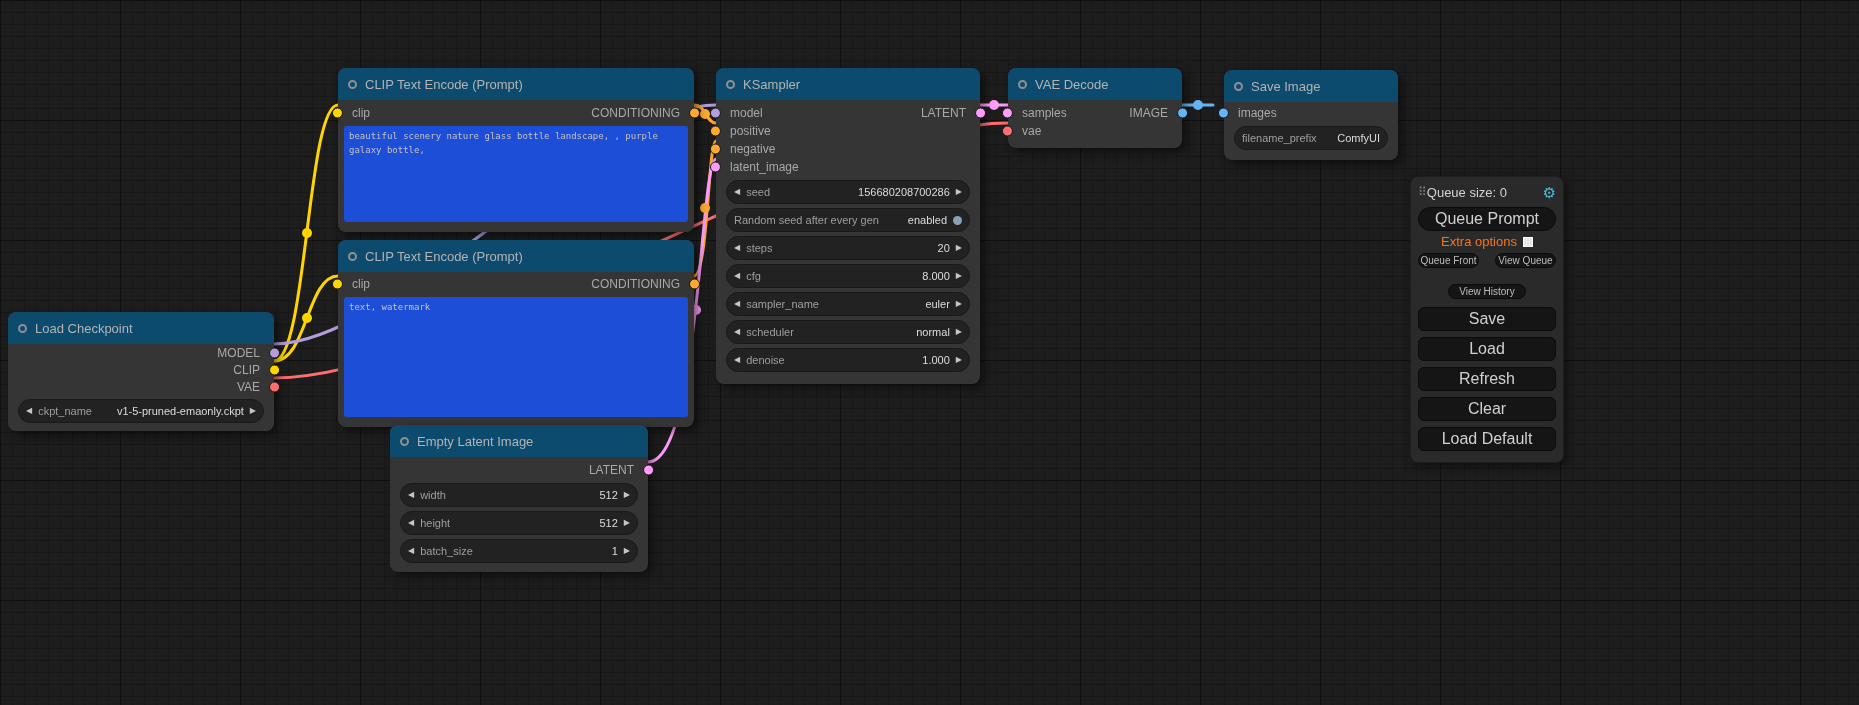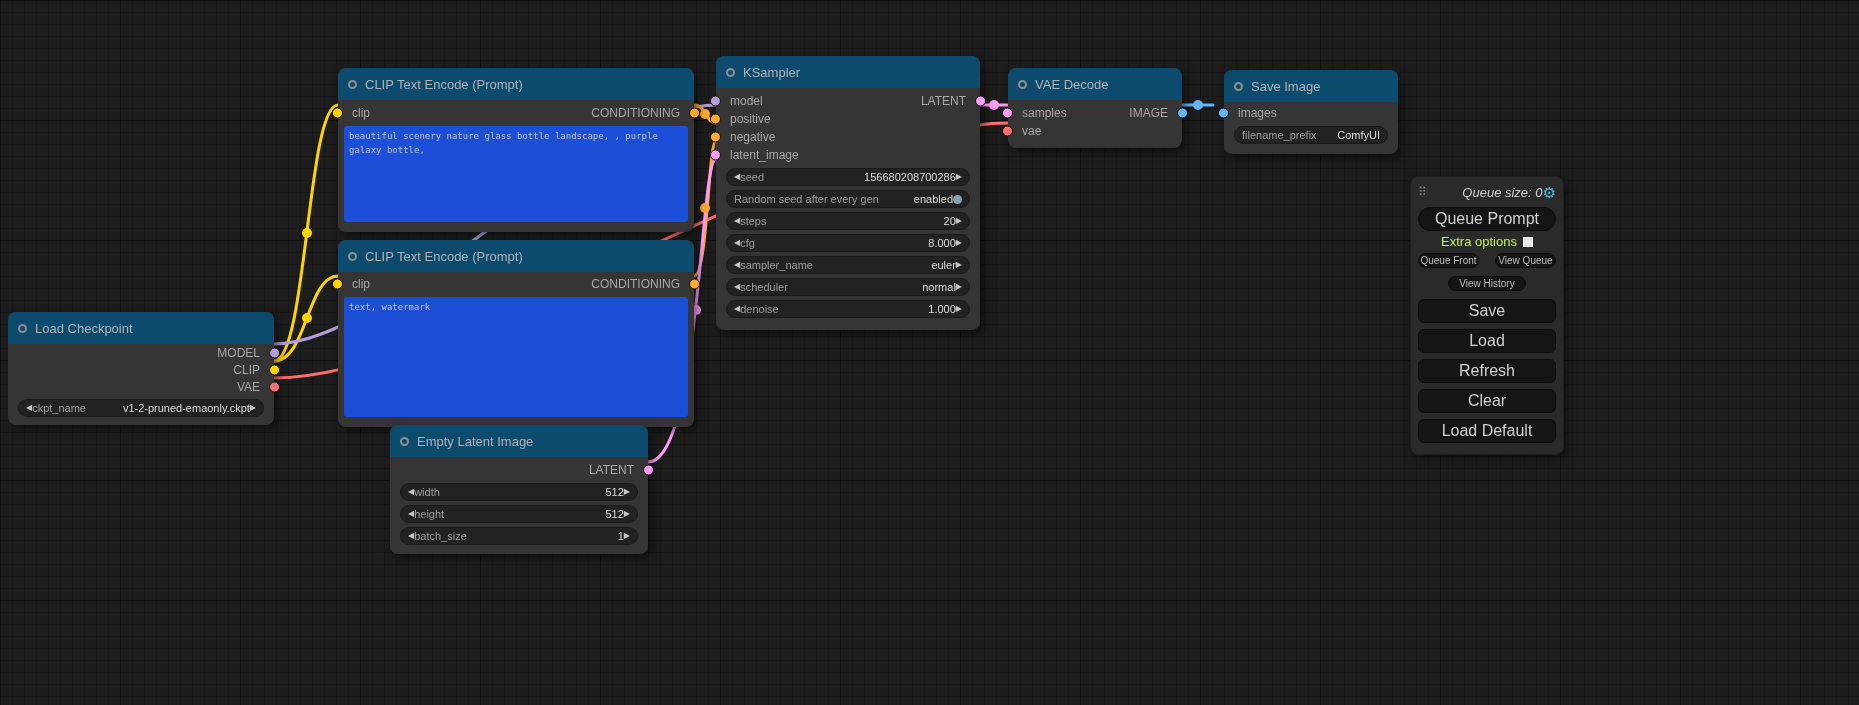--- a/index.html
+++ b/index.html
@@ -45,22 +45,22 @@
   .in-dot{left:0;transform:translate(-55%,-50%);}
   .out-dot{right:0;transform:translate(55%,-50%);}
   .dot-model{background:#B39DDB;}
   .dot-clip{background:#FFD500;}
   .dot-vae{background:#FF6E6E;}
   .dot-cond{background:#FFA931;}
   .dot-latent{background:#FF9CF9;}
   .dot-image{background:#64B5F6;}
 
   .widget{
-    height:18px;margin:4px 10px 0;background:#222222;border-radius:15px;
-    display:flex;align-items:center;padding:0 7px;font-size:11px;
+    height:24px;margin:4px 10px 0;background:#222222;border-radius:15px;
+    display:flex;align-items:center;gap:6px;padding:0 7px;font-size:11px;
     border:1px solid #1a1a1a;box-sizing:border-box;
   }
   .widget .arrow{font-size:8px;color:#c6c6c6;line-height:1;flex:0 0 auto;}
   .widget .wname{color:#9e9e9e;white-space:nowrap;overflow:hidden;}
   .widget .wvalue{margin-left:auto;color:#dcdcdc;white-space:nowrap;}
   .toggle-ind{width:9px;height:9px;border-radius:50%;background:#8ba0b4;flex:0 0 auto;}
 
   .prompt-box{
     margin:4px 6px 10px;background:#1d4ed8;border-radius:3px;padding:4px 5px;
     color:#c2c2c2;font-family:"DejaVu Sans Mono", monospace;font-size:9px;
@@ -69,31 +69,31 @@
 
   
   .menu{
     position:absolute;left:1410px;top:176px;width:154px;z-index:3;
     background:#2a2a2a;border-radius:8px;border:1px solid #1f1f1f;
     box-shadow:3px 3px 10px rgba(0,0,0,0.5);
     padding:5px 7px 11px;box-sizing:border-box;
   }
   .menu-header{display:flex;align-items:center;color:#d2d2d2;font-size:13px;height:20px;}
   .drag-handle{color:#7a7a7a;font-size:12px;cursor:move;flex:0 0 auto;}
-  .queue-size{flex:1;text-align:right;font-style:italic;}
+  .queue-size{flex:1;text-align:left;}
   .gear{font-size:15px;line-height:1;flex:0 0 auto;}
   .btn{
     display:block;width:100%;background:#151515;color:#d0d0d0;text-align:center;
     border:1px solid #0c0c0c;border-radius:6px;box-sizing:border-box;cursor:pointer;
   }
   .btn-big{font-size:16px;padding:2px 0;margin-top:6px;}
   .btn-queue{font-size:16px;padding:2px 0;margin:5px 0 3px;border-radius:12px;}
-  .extra-row{display:flex;align-items:center;justify-content:center;gap:6px;color:#bef264;font-size:13px;margin:3px 0 4px;}
+  .extra-row{display:flex;align-items:center;justify-content:center;gap:6px;color:#f97316;font-size:13px;margin:3px 0 4px;}
   .checkbox{width:10px;height:10px;background:#e9e9e9;border:1px solid #ffffff;box-sizing:border-box;}
-  .small-row{display:flex;gap:16px;margin-bottom:8px;}
+  .small-row{display:flex;gap:16px;margin-bottom:16px;}
   .btn-small{flex:1;font-size:10px;padding:1px 0;border-radius:9px;color:#bdbdbd;}
   .btn-hist{width:78px;margin:0 auto 8px;font-size:10px;padding:1px 0;border-radius:9px;color:#bdbdbd;display:block;}
 </style>
 </head>
 <body>
 
 <div id="canvas">
 
   <svg class="wires" width="1859" height="705">
     <path d="M274,361 C307,361 307,105 338,105" stroke="#FFD500"></path>
@@ -128,21 +128,21 @@
       <span class="plabel">CLIP</span>
       <span class="pdot out-dot dot-clip"></span>
     </div>
     <div class="port-row outrow">
       <span class="plabel">VAE</span>
       <span class="pdot out-dot dot-vae"></span>
     </div>
     <div class="widget">
       <span class="arrow">◀</span>
       <span class="wname">ckpt_name</span>
-      <span class="wvalue">v1-2-pruned-emaonly.ckpt</span>
+      <span class="wvalue">v1-5-pruned-emaonly.ckpt</span>
       <span class="arrow">▶</span>
     </div>
   </div>
 
   <div class="node" style="left:338px;top:68px;width:356px;">
     <div class="node-title">
       <span class="collapse-dot"></span>
       <span>CLIP Text Encode (Prompt)</span>
     </div>
     <div class="port-row h18 dual" style="margin-top:4px;">
@@ -190,21 +190,21 @@
       <span class="arrow">▶</span>
     </div>
     <div class="widget">
       <span class="arrow">◀</span>
       <span class="wname">batch_size</span>
       <span class="wvalue">1</span>
       <span class="arrow">▶</span>
     </div>
   </div>
 
-  <div class="node" style="left:716px;top:56px;width:264px;padding-bottom:12px;">
+  <div class="node" style="left:716px;top:68px;width:264px;padding-bottom:12px;">
     <div class="node-title">
       <span class="collapse-dot"></span>
       <span>KSampler</span>
     </div>
     <div class="rows pt4">
       <div class="port-row h18 dual">
         <span class="pdot in-dot dot-model"></span>
         <span class="plabel">model</span>
         <span class="plabel">LATENT</span>
         <span class="pdot out-dot dot-latent"></span>

